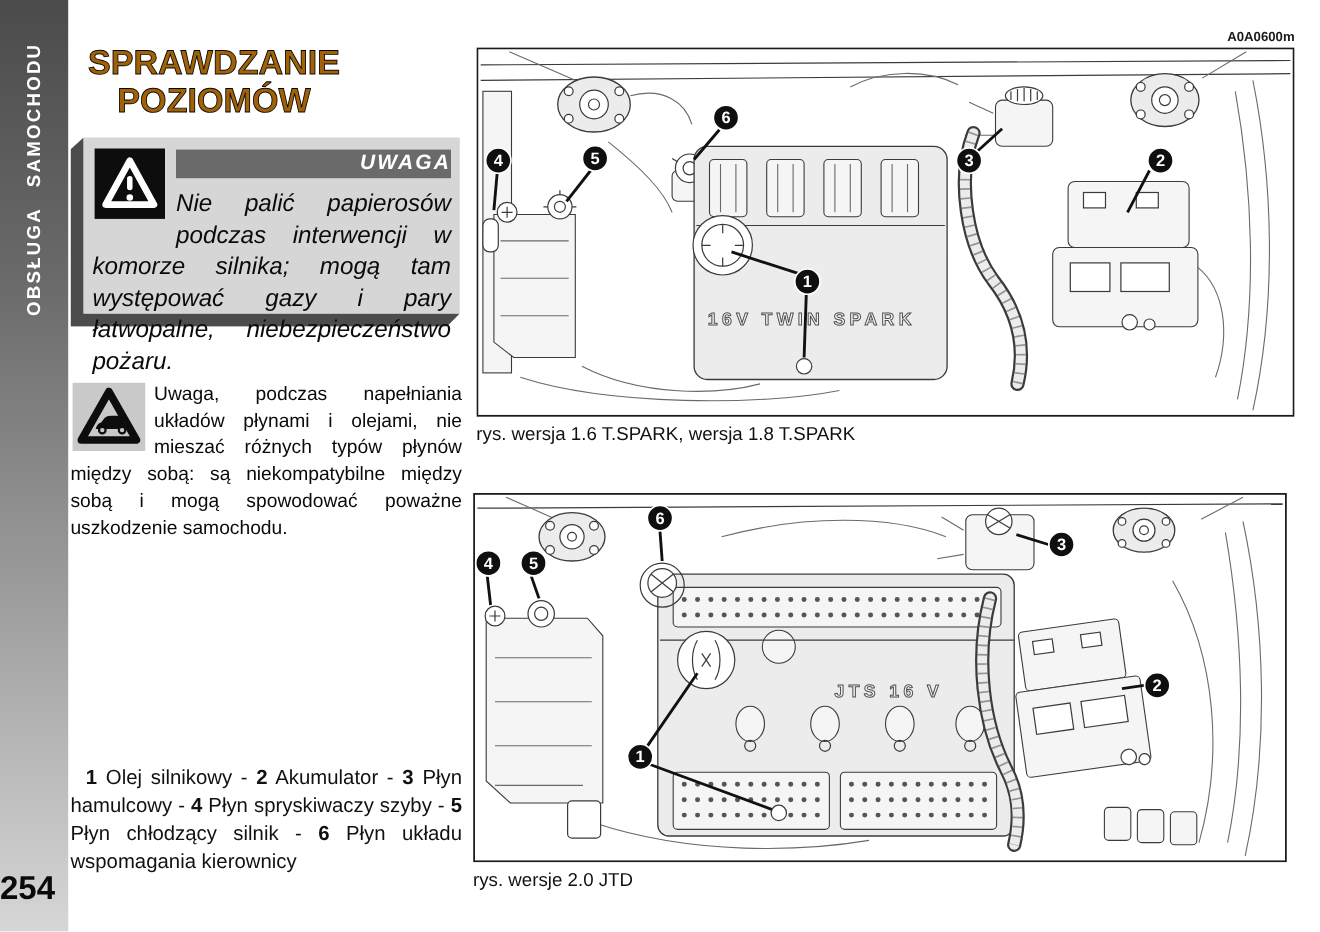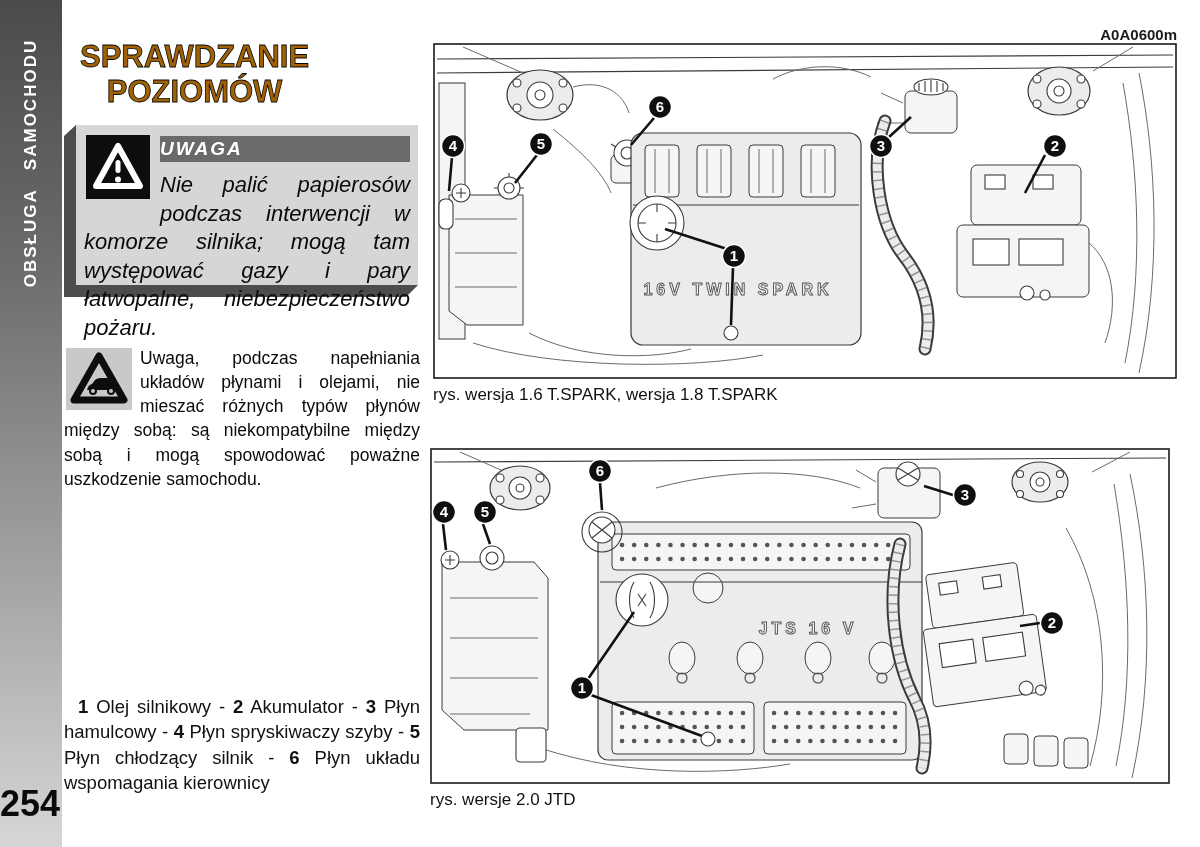--- a/index.html
+++ b/index.html
@@ -7,54 +7,54 @@
         font-family:"Liberation Sans",sans-serif;color:#000;}
 
   
   .sidebar{position:absolute;left:0;top:0;width:62px;height:847px;
            background:linear-gradient(180deg,#4b4b4b 0%,#6a6a6a 30%,#9a9a9a 62%,#d6d6d6 100%);}
   .sidebar-label-wrap{position:absolute;left:0;top:38px;width:62px;height:250px;
            display:flex;align-items:center;justify-content:center;}
   .sidebar-label{transform:rotate(-90deg);white-space:nowrap;color:#fff;
            font-weight:bold;font-size:17px;letter-spacing:2px;word-spacing:12px;}
   .page-number{position:absolute;left:0;bottom:22px;width:60px;text-align:left;
-           font-size:36px;font-weight:bold;color:#0a0a0a;}
+           font-size:30px;font-weight:bold;color:#0a0a0a;}
 
   
   .title{position:absolute;left:80px;top:40px;font-size:31px;line-height:1.12;
          font-weight:bold;letter-spacing:0px;white-space:pre-line;color:#a16207;text-align:center;
          -webkit-text-stroke:0.8px #050505;}
 
   
   .warnbox{position:absolute;left:64px;top:125px;width:354px;height:172px;}
   .warnbox .bevel{position:absolute;inset:0;background:#4c4c4c;
          clip-path:polygon(12px 0px,0px 11px,0px 172px,342px 172px,354px 160px,12px 160px);}
   .warnbox .face{position:absolute;left:12px;top:0;right:0;bottom:12px;background:#d6d6d6;
          padding:7px 8px 4px 8px;box-sizing:border-box;}
   .warn-icon{float:left;width:64px;height:64px;background:#0d0d0d;margin:3px 10px 4px 2px;
          display:flex;align-items:center;justify-content:center;}
   .warn-header{height:26px;margin:4px 0 9px 72px;background:#6a6a6a;
-         display:flex;align-items:center;justify-content:flex-start;}
+         display:flex;align-items:center;justify-content:flex-end;}
   .warn-header span{color:#fff;font-weight:bold;font-style:italic;font-size:19px;letter-spacing:2px;}
   .warn-body{font-weight:normal;font-style:italic;font-size:22px;line-height:1.3;
          text-align:justify;color:#0a0a0a;}
 
   
   .note{position:absolute;left:64px;top:346px;width:356px;}
   .note-icon{float:left;width:66px;height:62px;background:#c9c9c9;margin:2px 8px 2px 2px;
          display:flex;align-items:center;justify-content:center;}
   .note-body{font-weight:normal;font-size:17.5px;line-height:1.38;text-align:justify;color:#0a0a0a;}
 
   
   .legend{position:absolute;left:64px;top:694px;width:356px;font-size:18.5px;
          line-height:1.37;text-align:justify;text-indent:14px;color:#111;}
   .legend b{font-weight:bold;}
 
   
-  .fig-code{position:absolute;text-align:right;font-size:15px;font-weight:bold;color:#1a1a1a;}
+  .fig-code{position:absolute;text-align:right;font-size:12px;font-weight:bold;color:#1a1a1a;}
   .fig-caption{position:absolute;font-size:17px;color:#111;}
   .figsvg{position:absolute;}
 
   
   .s{stroke:#3b3b3b;stroke-width:1.1;fill:none;}
   .s2{stroke:#6a6a6a;stroke-width:1;fill:none;}
   .fw{fill:#ffffff;stroke:#3b3b3b;stroke-width:1.1;}
   .fg{fill:#ececec;stroke:#3b3b3b;stroke-width:1.2;}
   .fl{fill:#f5f5f5;stroke:#3b3b3b;stroke-width:1;}
   .ld{stroke:#111;stroke-width:2.6;fill:none;}

